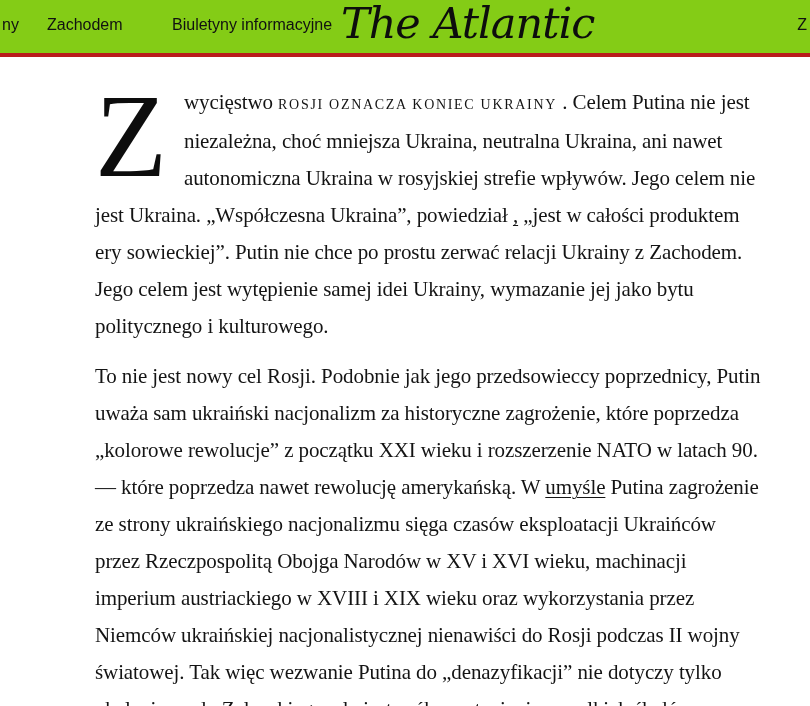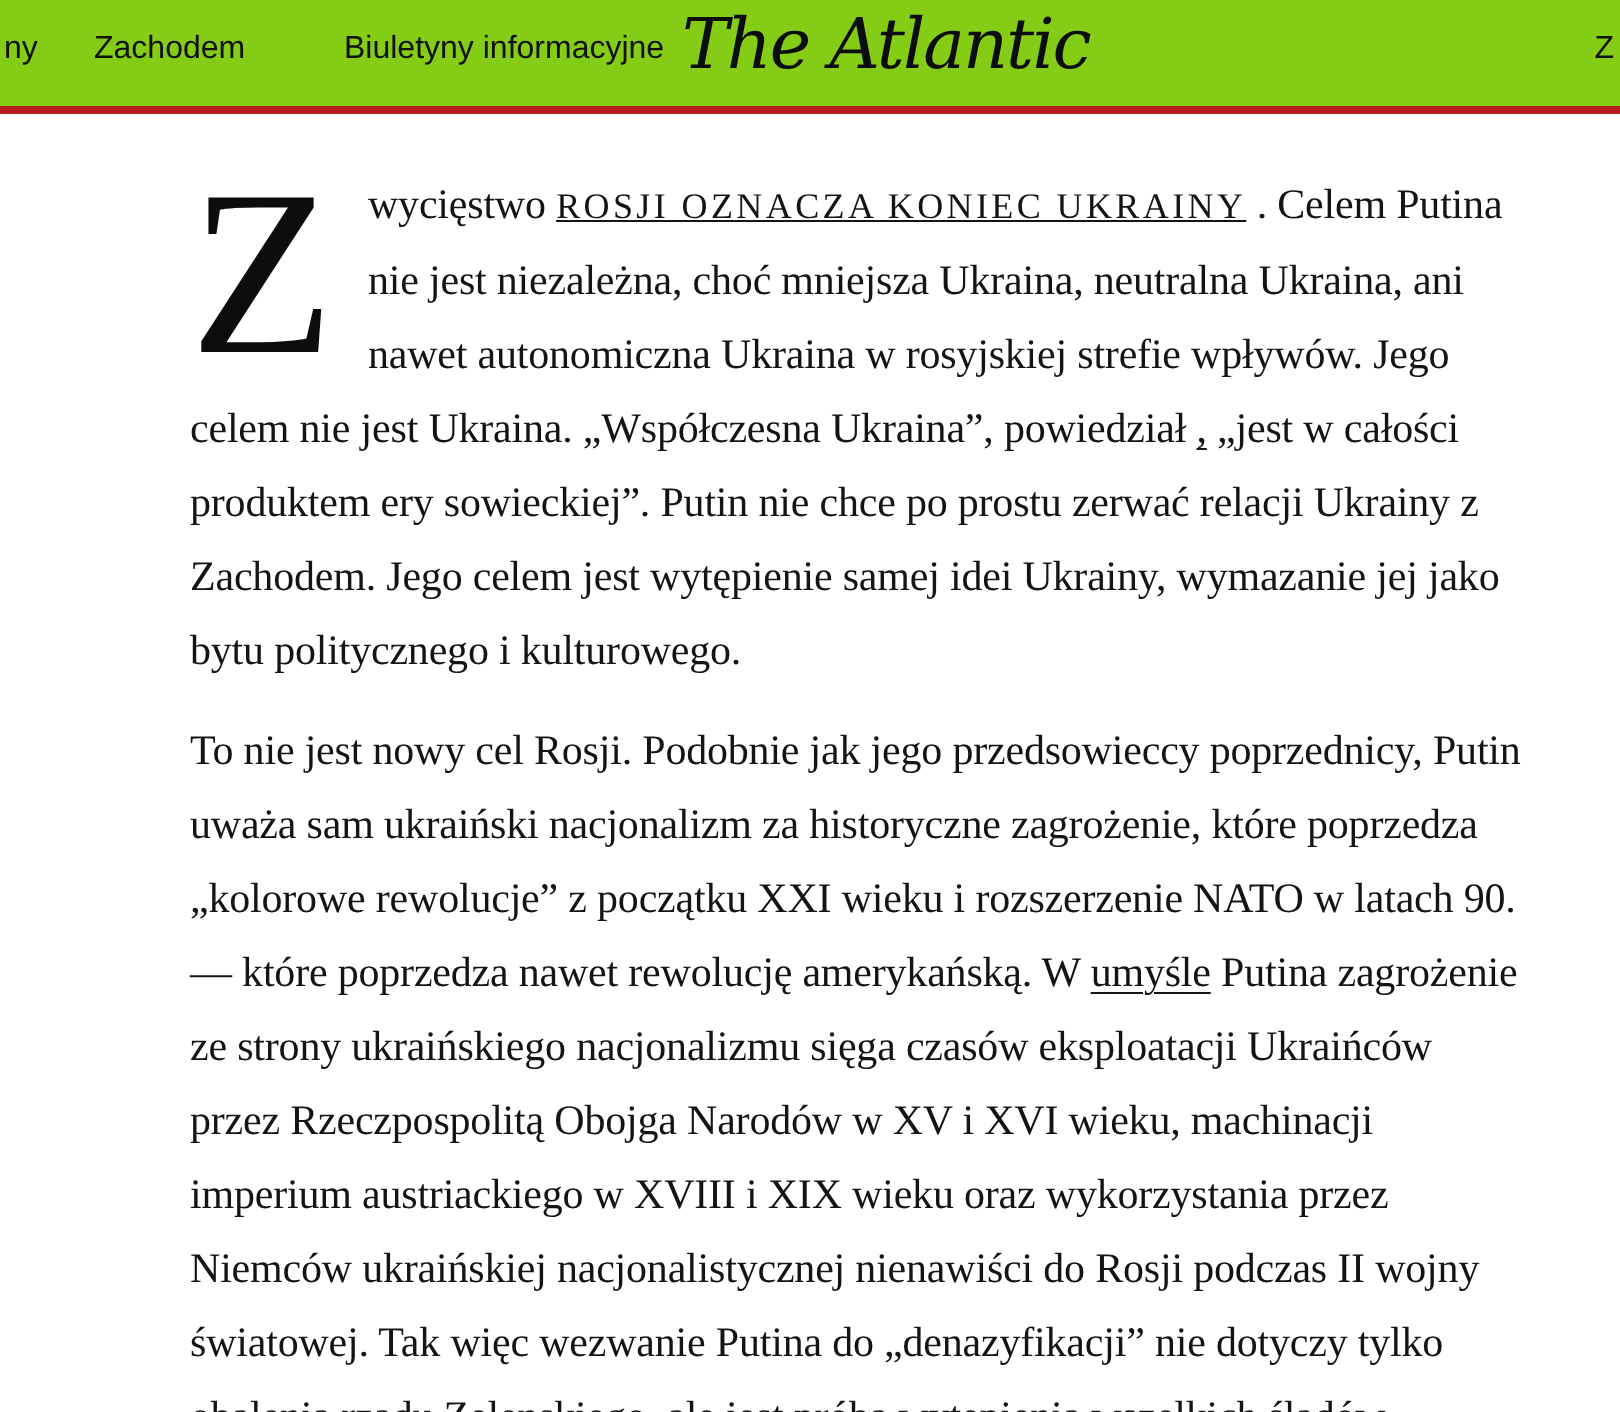--- a/index.html
+++ b/index.html
@@ -37,21 +37,21 @@
   .nav-partial-left  { left: 2px; }
   .nav-newest        { left: 47px; }
   .nav-newsletters   { left: 152px; margin-left: 20px; }
   .nav-partial-right { right: 3px; }
   .logo {
     position: absolute;
     left: 341px;
     top: 1px;
     font-family: "DejaVu Serif", serif;
     font-style: italic;
-    font-size: 35px;
+    font-size: 43px;
     line-height: 44px;
     letter-spacing: -1px;
     color: #0d0d0d;
     white-space: nowrap;
     cursor: pointer;
   }
 
   
   .article {
     padding: 27px 45px 0 95px;
@@ -68,23 +68,22 @@
   .dropcap {
     float: left;
     font-family: "Liberation Serif", serif;
     font-size: 118px;
     line-height: 101px;
     margin: 2px 17px 0 0;
     color: #0d0d0d;
   }
   .smallcaps {
     text-transform: uppercase;
-    font-size: 18px;
+    font-size: 14px;
     letter-spacing: 1.7px;
-    text-decoration: underline;
   }
   .inline-link {
     color: inherit;
     text-decoration: underline;
     text-decoration-thickness: 1px;
     text-underline-offset: 3px;
     cursor: pointer;
   }
 </style>
 </head>

